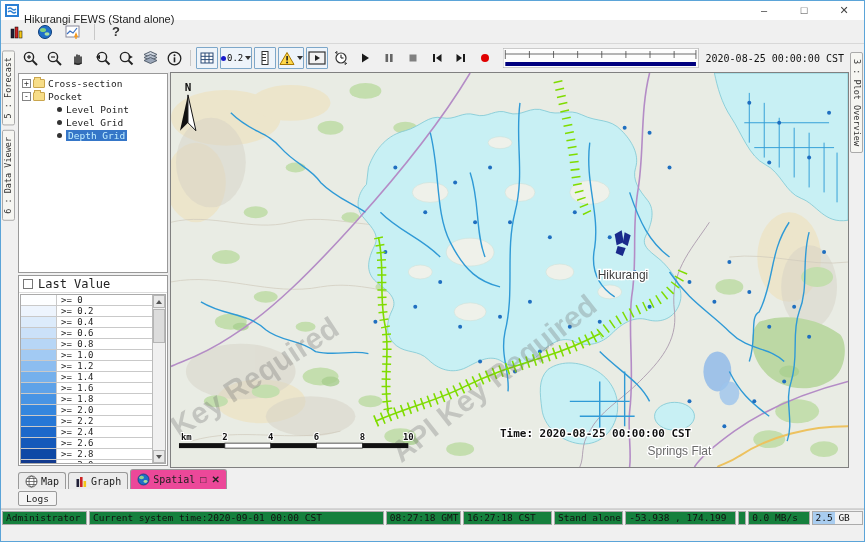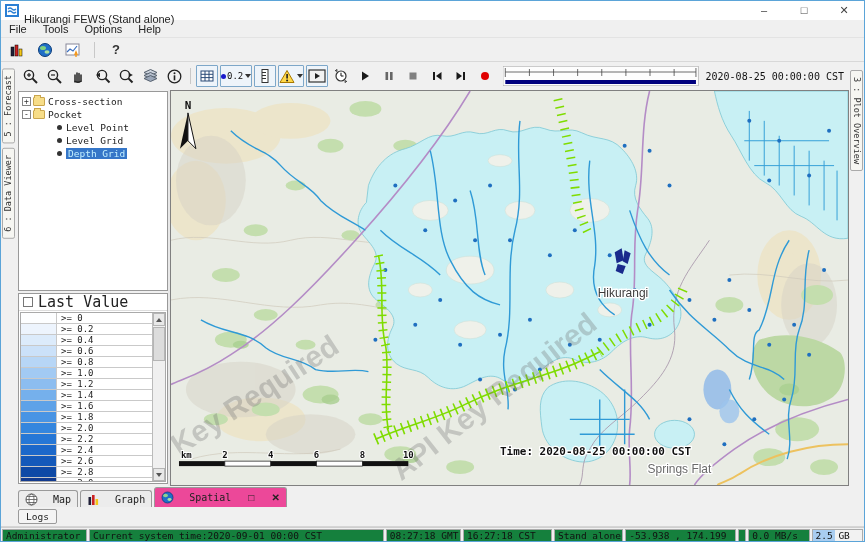--- a/index.html
+++ b/index.html
@@ -54,40 +54,40 @@
   .expander { width:9px; height:9px; border:1px solid #848484; background:#fff; font-size:8px; line-height:7px; text-align:center; margin-right:2px; flex:none; color:#333;}
   .folder { width:12px; height:9px; background:#f7dd88; border:1px solid #caa64e; border-radius:1px; margin-right:3px; flex:none; position:relative;}
   .folder:before { content:""; position:absolute; top:-3px; left:0; width:5px; height:2px; background:#f7dd88; border:1px solid #caa64e; border-bottom:none;}
   .bullet { width:5px; height:5px; border-radius:50%; background:#333; margin:0 4px 0 0; flex:none;}
   .leaf { margin-left:38px; }
   .tlabel.selected { background:#3576c8; color:#c2efff; padding:0 2px;}
 
   .legend-box { flex:1; margin-top:2px; background:#fff; border:1px solid #999; display:flex; flex-direction:column; overflow:hidden; }
   .legend-head { height:17px; display:flex; align-items:center; padding-left:4px; border-bottom:1px solid #ddd; flex:none;}
   .checkbox { width:10px; height:10px; border:1px solid #777; background:#fff; margin-right:5px; flex:none;}
-  .legend-head span { font-family:"DejaVu Sans Mono",monospace; font-size:15px; color:#222;}
+  .legend-head span { font-family:"DejaVu Sans Mono",monospace; font-size:12px; color:#222;}
   .legend-body { flex:1; display:flex; min-height:0; border:1px solid #aaa; margin:1px; }
   .legend-rows { flex:1; overflow:hidden; }
   .lrow { display:flex; height:11px; border-bottom:1px solid #c9c9c9; }
   .lswatch { width:36px; border-right:1px solid #c9c9c9; flex:none; }
   .llabel { font-family:"DejaVu Sans Mono",monospace; font-size:9px; color:#222; padding-left:4px; line-height:10px;}
   .sbar { width:13px; background:#f0f0f0; border-left:1px solid #bbb; display:flex; flex-direction:column; flex:none;}
   .sbtn { height:13px; background:#e8e8e8; border:1px solid #b5b5b5; display:flex; align-items:center; justify-content:center;}
   .arr-up { width:0;height:0;border-left:3px solid transparent;border-right:3px solid transparent;border-bottom:4px solid #555;}
   .arr-dn { width:0;height:0;border-left:3px solid transparent;border-right:3px solid transparent;border-top:4px solid #555;}
   .sthumb { height:34px; background:#dcdcdc; border:1px solid #b5b5b5; margin-top:1px;}
   .strack { flex:1; }
 
   .splitter { width:2px; background:#e8e8e8; }
   .map-area { flex:1; border:1px solid #808080; background:#e9ece4; min-width:0; }
   .map-area svg { width:100%; height:100%; display:block; }
 
   
   .tabsrow { height:21px; display:flex; align-items:flex-end; gap:2px; padding-left:17px; background:#f0f0f0; }
-  .btab { display:flex; align-items:center; gap:15px; border:1px solid #9a9a9a; border-bottom:none; border-radius:3px 3px 0 0; background:#ececec; height:17px; padding:0 6px; font-size:10px; font-family:"DejaVu Sans Mono",monospace; color:#222;}
+  .btab { display:flex; align-items:center; gap:3px; border:1px solid #9a9a9a; border-bottom:none; border-radius:3px 3px 0 0; background:#ececec; height:17px; padding:0 6px; font-size:10px; font-family:"DejaVu Sans Mono",monospace; color:#222;}
   .btab.active { background:#ec4899; height:20px; }
   .btab .tabctl { font-size:10px; color:#222; margin-left:2px; font-family:"Liberation Sans",sans-serif; font-weight:bold;}
   .logsrow { height:20px; display:flex; align-items:center; padding-left:17px; background:#f0f0f0; border-bottom:1px solid #d5d5d5;}
   .logsbtn { border:1px solid #9a9a9a; border-radius:2px; background:#f4f4f4; font-size:9.5px; font-family:"DejaVu Sans Mono",monospace; padding:1px 7px; color:#222;}
 
   
   .statusbar { height:16px; display:flex; gap:2px; padding:1px 1px 0 1px; background:#f0f0f0; border-top:1px solid #cfcfcf;}
   .scell { border:1px solid #ababab; background:#15803d; font-family:"DejaVu Sans Mono",monospace; font-size:9.5px; line-height:12px; padding:0 3px; white-space:nowrap; overflow:hidden; color:#111;}
   .mem { background:linear-gradient(to right,#a9cdf0 0 45%, #f2f2f2 45%); }
   .warncell { display:flex; align-items:center; justify-content:flex-start; }
@@ -105,26 +105,20 @@
       <path d="M3,8 q2,-2 4,0 t4,0" stroke="#2a7fd4" stroke-width="1.2" fill="none"></path>
     </svg>
     <span class="title">Hikurangi FEWS  (Stand alone)</span>
     <div class="win-controls">
       <span class="win-btn">–</span>
       <span class="win-btn">□</span>
       <span class="win-btn">✕</span>
     </div>
   </div>
 
-  <div class="menubar">
-    <span>File</span>
-    <span>Tools</span>
-    <span>Options</span>
-    <span>Help</span>
-  </div>
 
   <div class="toolbar1">
     <span class="tbtn">
       <svg width="16" height="16" viewBox="0 0 16 16">
         <rect x="2" y="5" width="3" height="9" fill="#202038" stroke="#000" stroke-width=".5"></rect>
         <rect x="6" y="3" width="3" height="11" fill="#cc2222" stroke="#000" stroke-width=".5"></rect>
         <rect x="10" y="7" width="3" height="7" fill="#f4c718" stroke="#000" stroke-width=".5"></rect>
       </svg>
     </span>
     <span class="tbtn">

